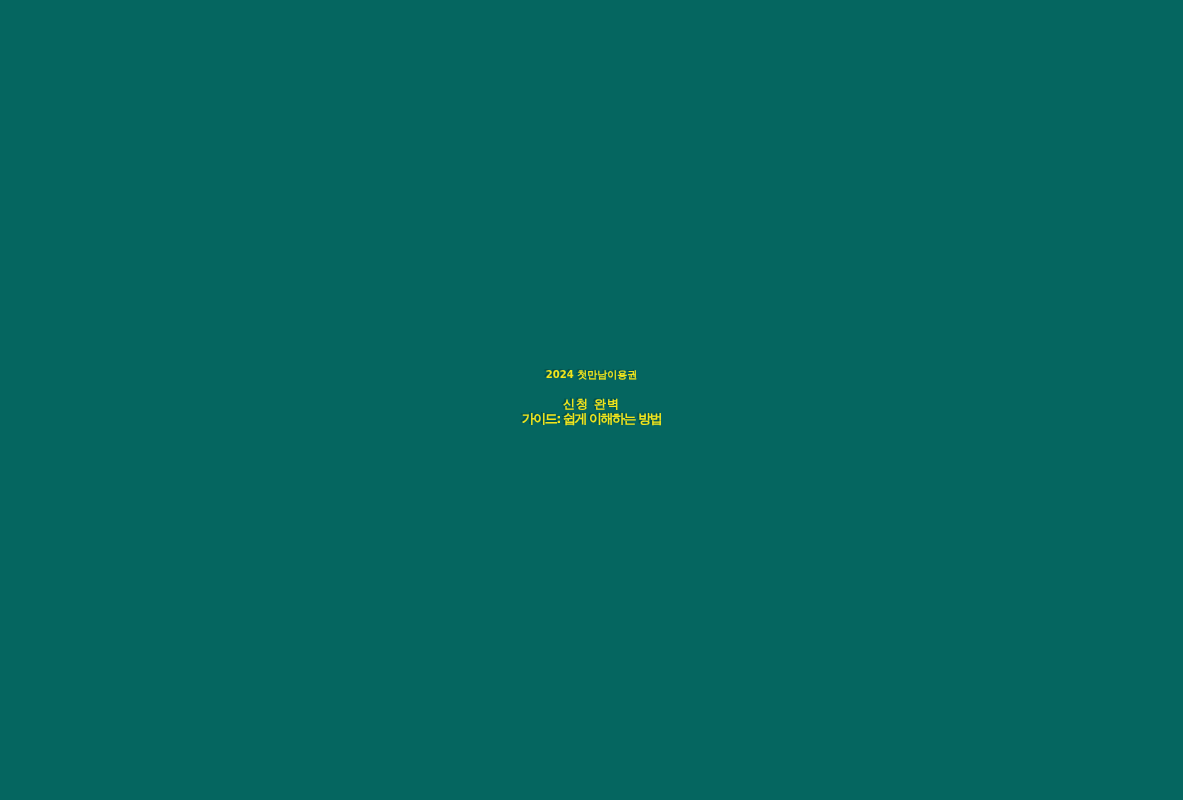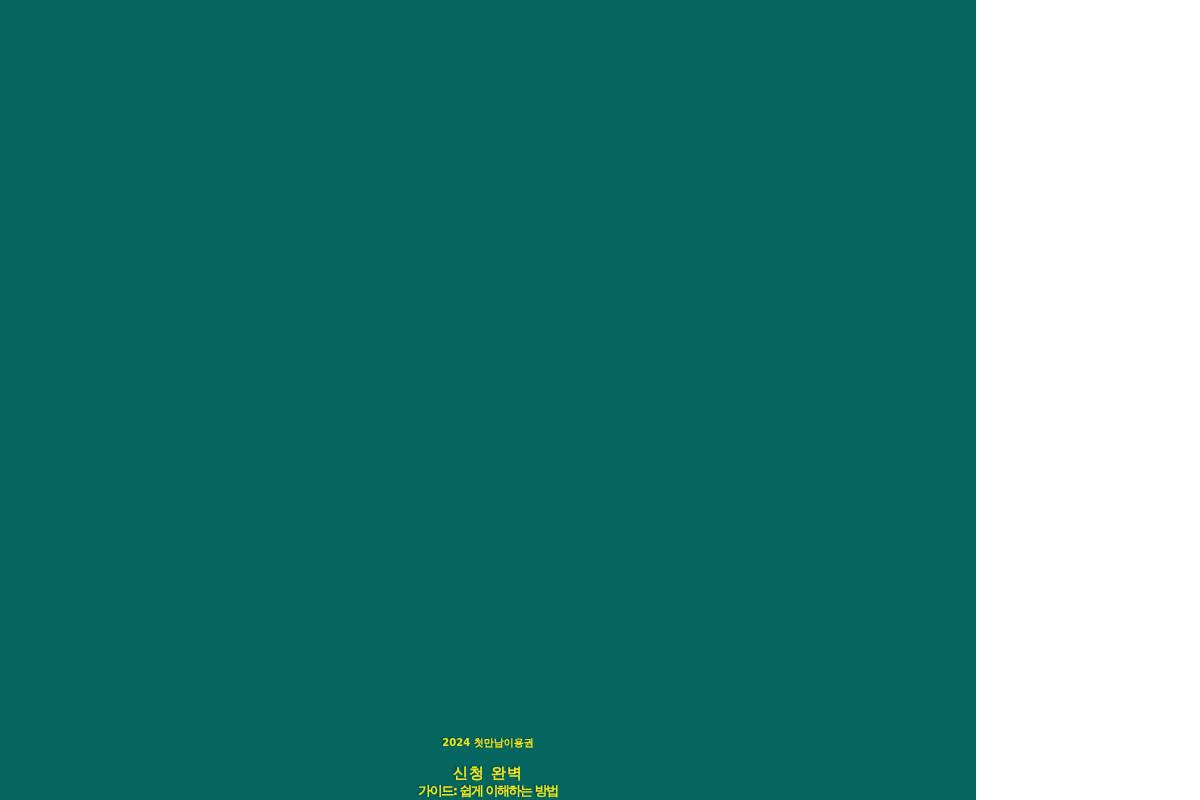--- a/index.html
+++ b/index.html
@@ -9,25 +9,25 @@
   }
   body {
     width: 1200px;
     height: 800px;
     overflow: hidden;
     font-family: "DejaVu Sans", "Liberation Sans", sans-serif;
   }
 
   #thumbnail-canvas {
     position: relative;
-    width: 976px;
+    width: 1183px;
     height: 800px;
     background: #056660;
     display: flex;
-    align-items: flex-end;
+    align-items: center;
     justify-content: center;
     box-sizing: border-box;
   }
 
   #title-block {
     width: 1200px;
     text-align: center;
     padding: 0 10px;
     box-sizing: border-box;
     
@@ -64,18 +64,18 @@
 </style>
 </head>
 <body>
 
 <div id="thumbnail-canvas" style="background: rgb(5, 102, 96);">
 
   <div id="title-block">
 
     <span class="title-line" id="title-line-1" style="color: rgb(242, 229, 28); text-shadow: rgba(3, 62, 57, 0.55) -2px -1px 0px; font-size: 10px;">2024 첫만남이용권</span>
 
-    <span class="title-line" id="title-line-2" style="color: rgb(242, 229, 28); text-shadow: rgba(3, 62, 57, 0.55) -2px -1px 0px; font-size: 15px; margin-top: 16px;">신청 완벽</span>
+    <span class="title-line" id="title-line-2" style="color: rgb(242, 229, 28); text-shadow: rgba(3, 62, 57, 0.55) -2px -1px 0px; font-size: 12px; margin-top: 16px;">신청 완벽</span>
 
     <span class="title-line" id="title-line-3" style="color: rgb(242, 229, 28); text-shadow: rgba(3, 62, 57, 0.55) -2px -1px 0px; font-size: 13px;">가이드: 쉽게 이해하는 방법</span>
 
   </div>
 </div>
 
 </body></html>

